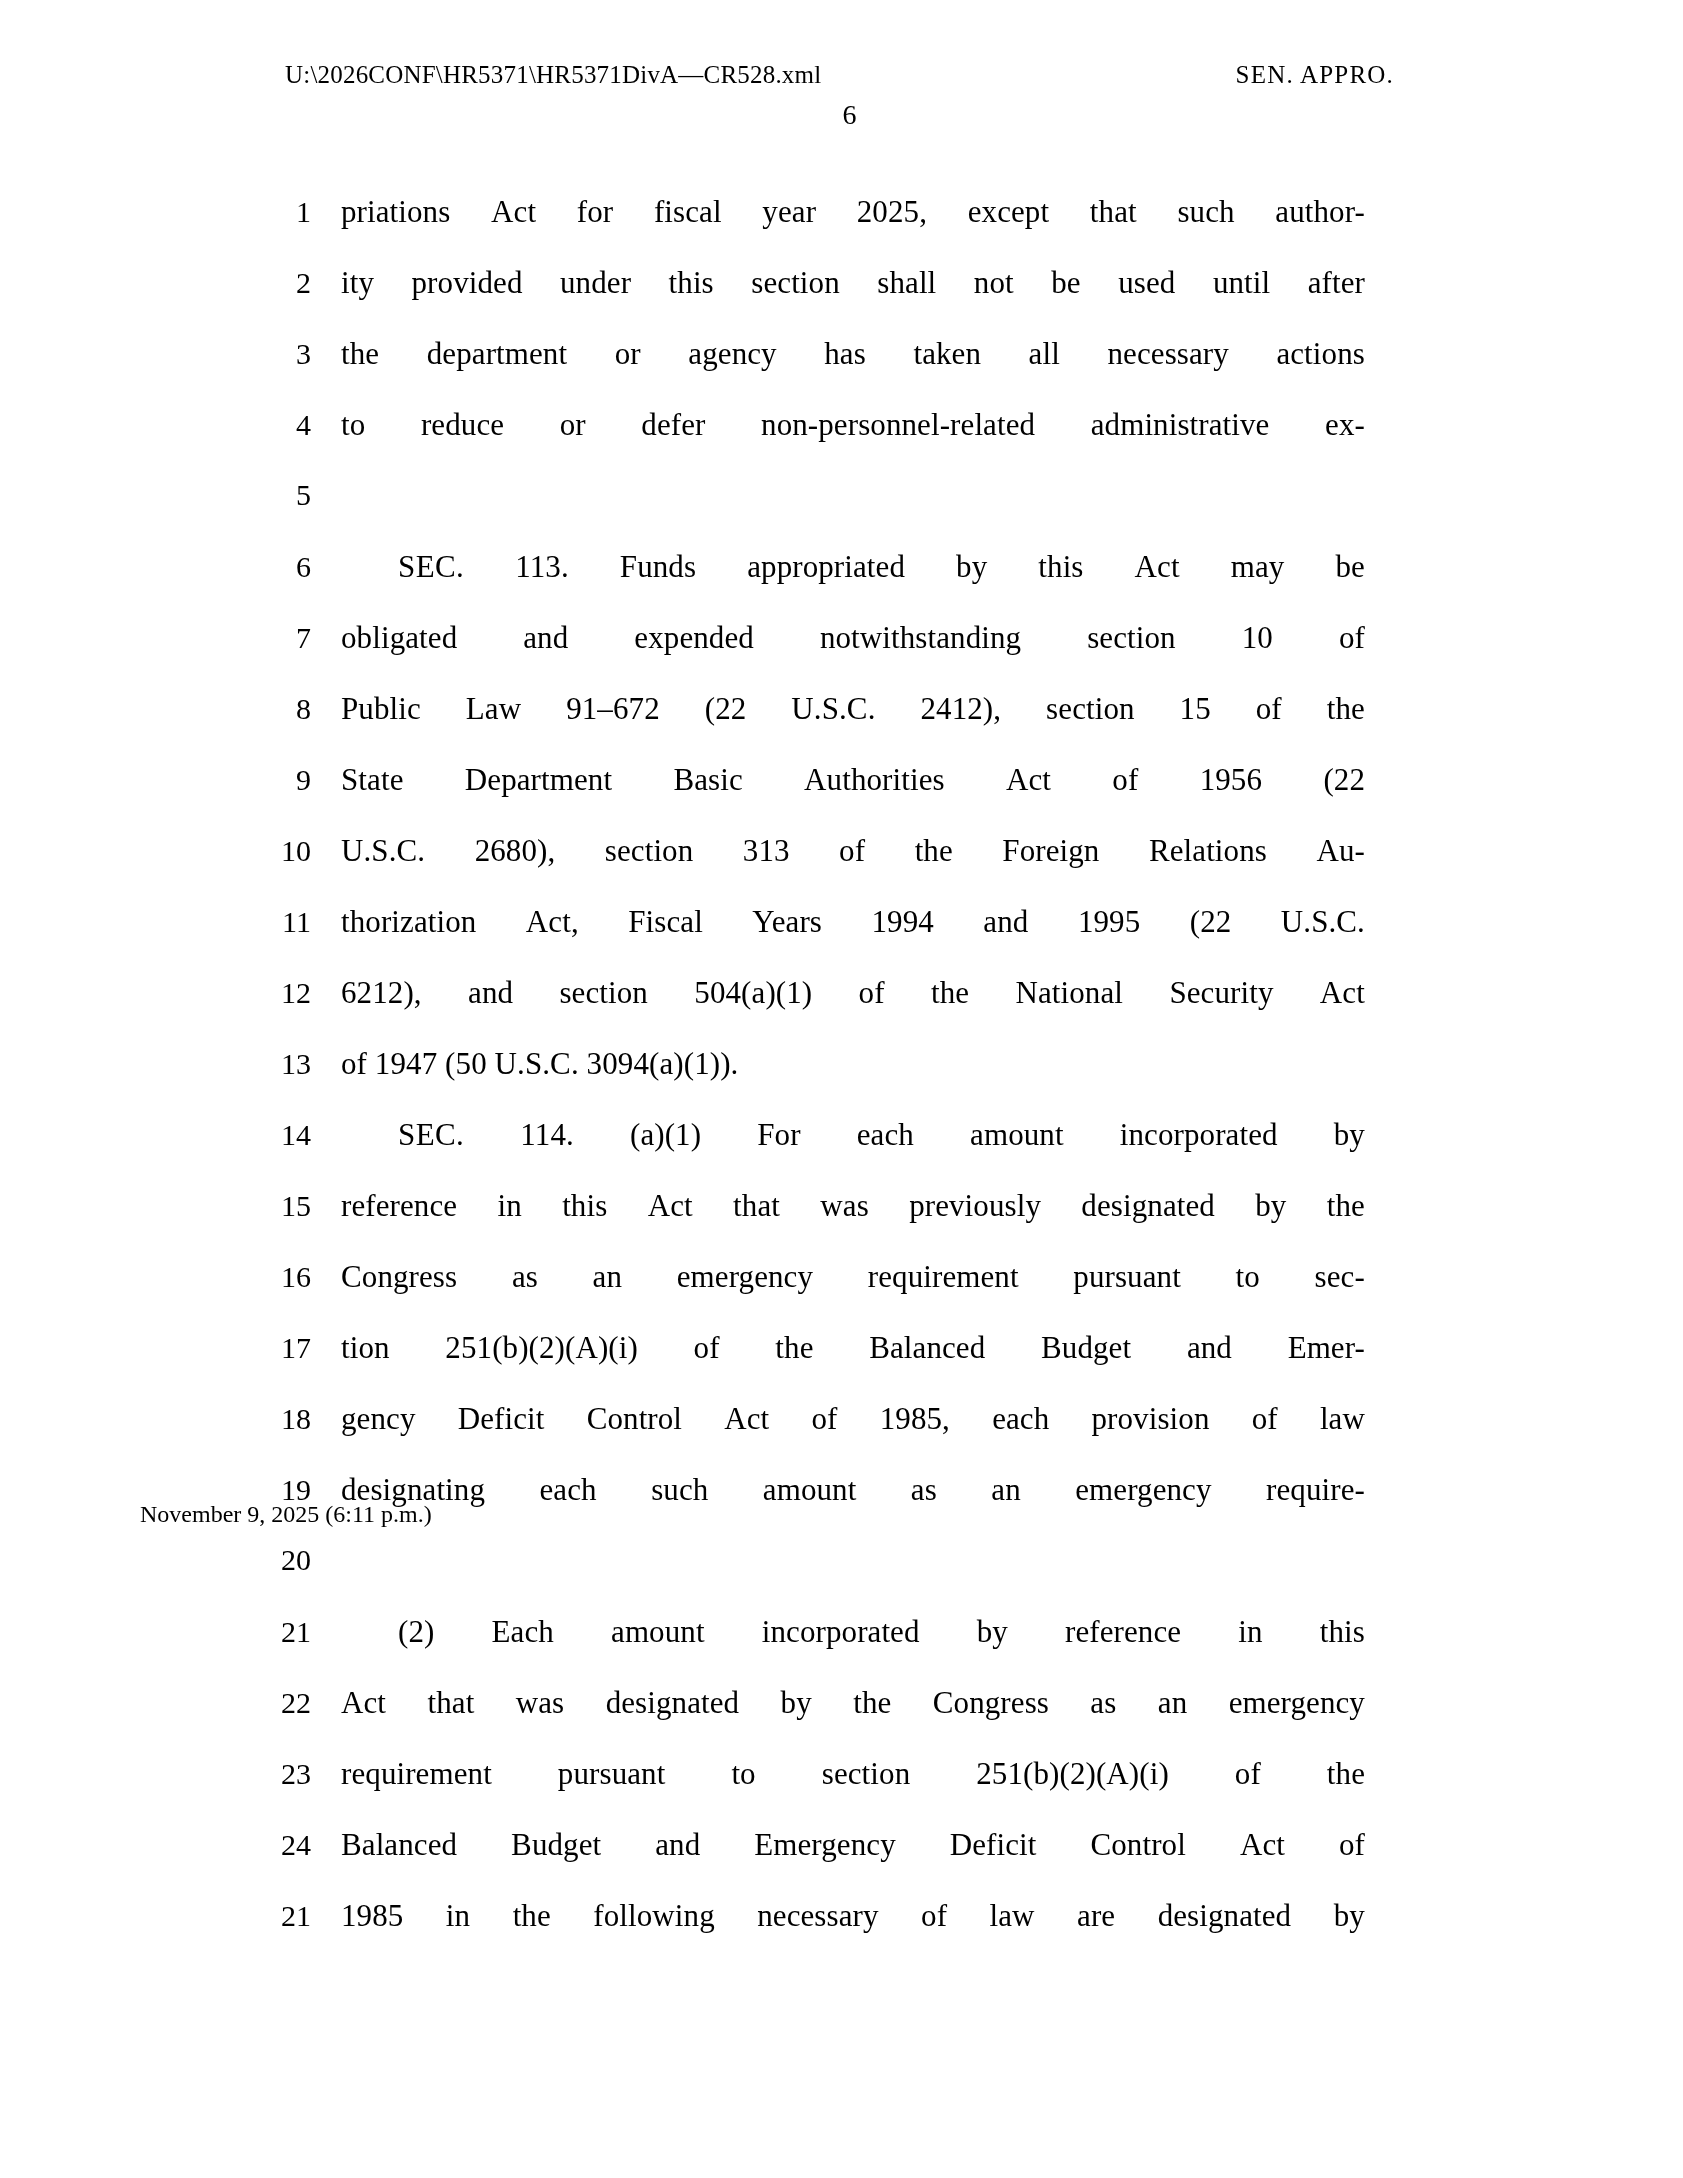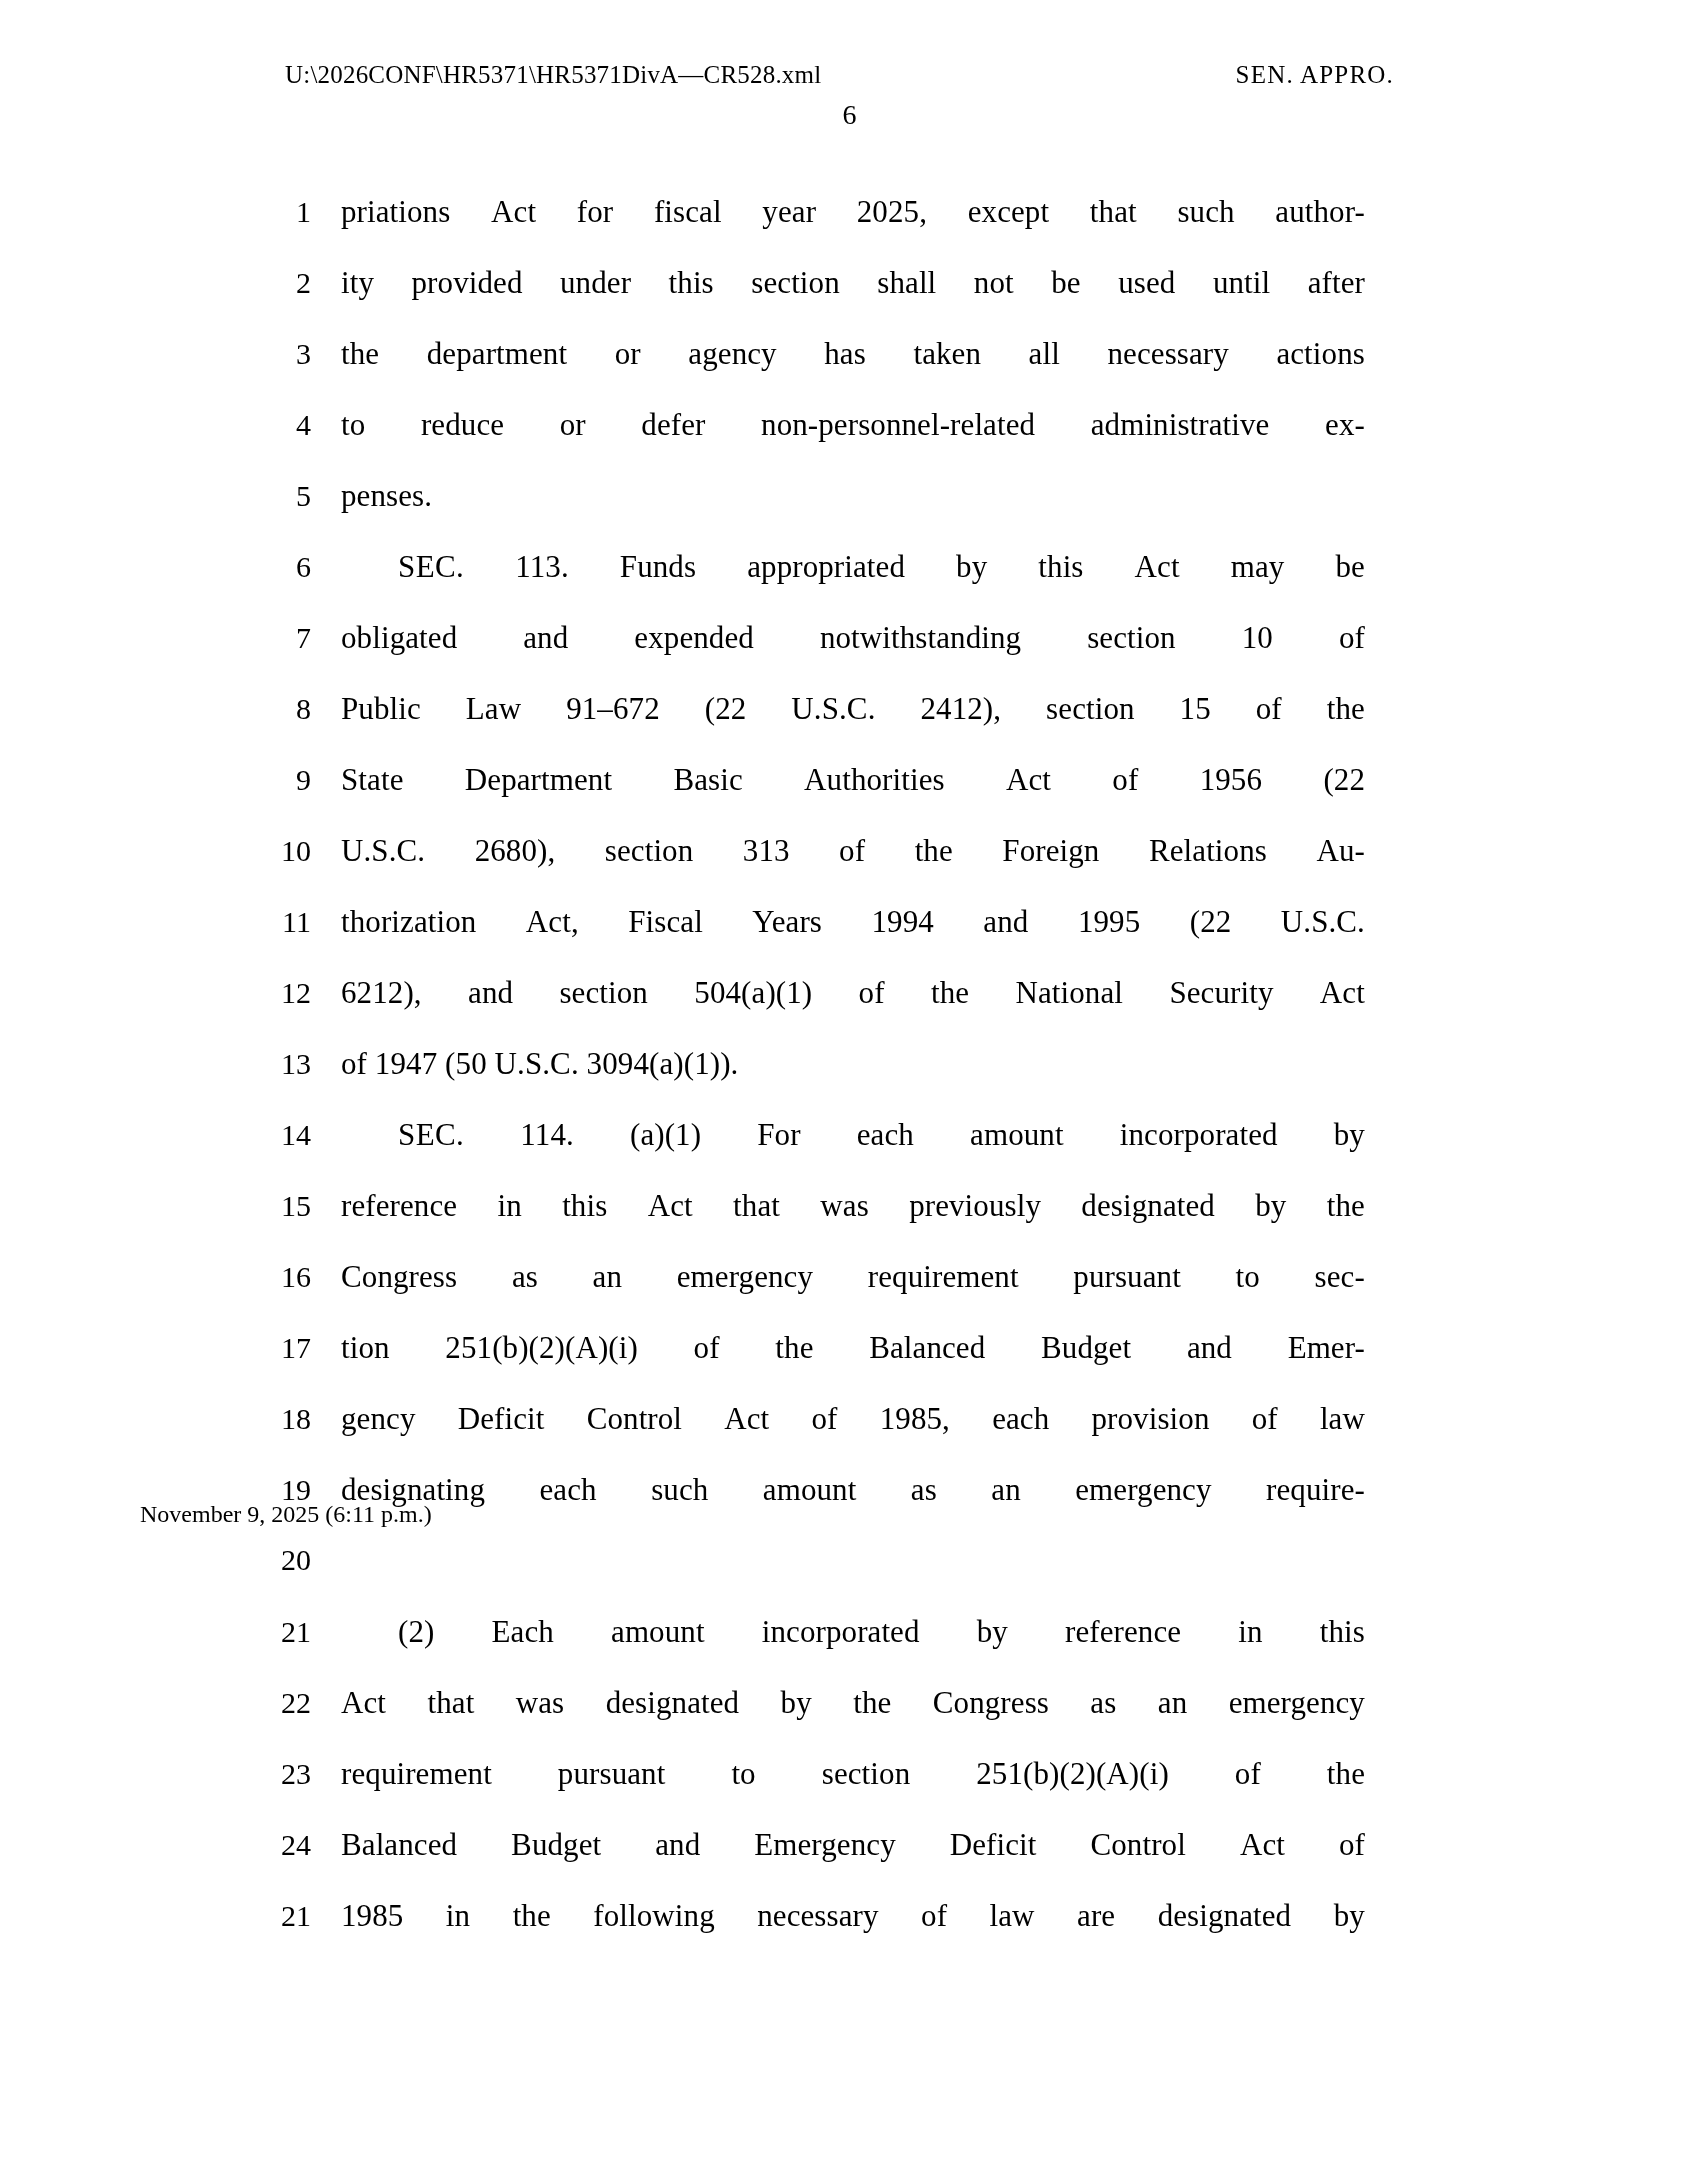--- a/index.html
+++ b/index.html
@@ -181,21 +181,20 @@
           <span>reduce</span>
           <span>or</span>
           <span>defer</span>
           <span>non-personnel-related</span>
           <span>administrative</span>
           <span>ex-</span>
         </div>
       </div>
       <div class="line-row">
         <div class="line-num">5</div>
-        <div class="line-text">penses.</div>
       </div>
       <div class="line-row">
         <div class="line-num">6</div>
         <div class="line-text justify indent">
           <span class="smallcaps">SEC.</span>
           <span>113.</span>
           <span>Funds</span>
           <span>appropriated</span>
           <span>by</span>
           <span>this</span>

